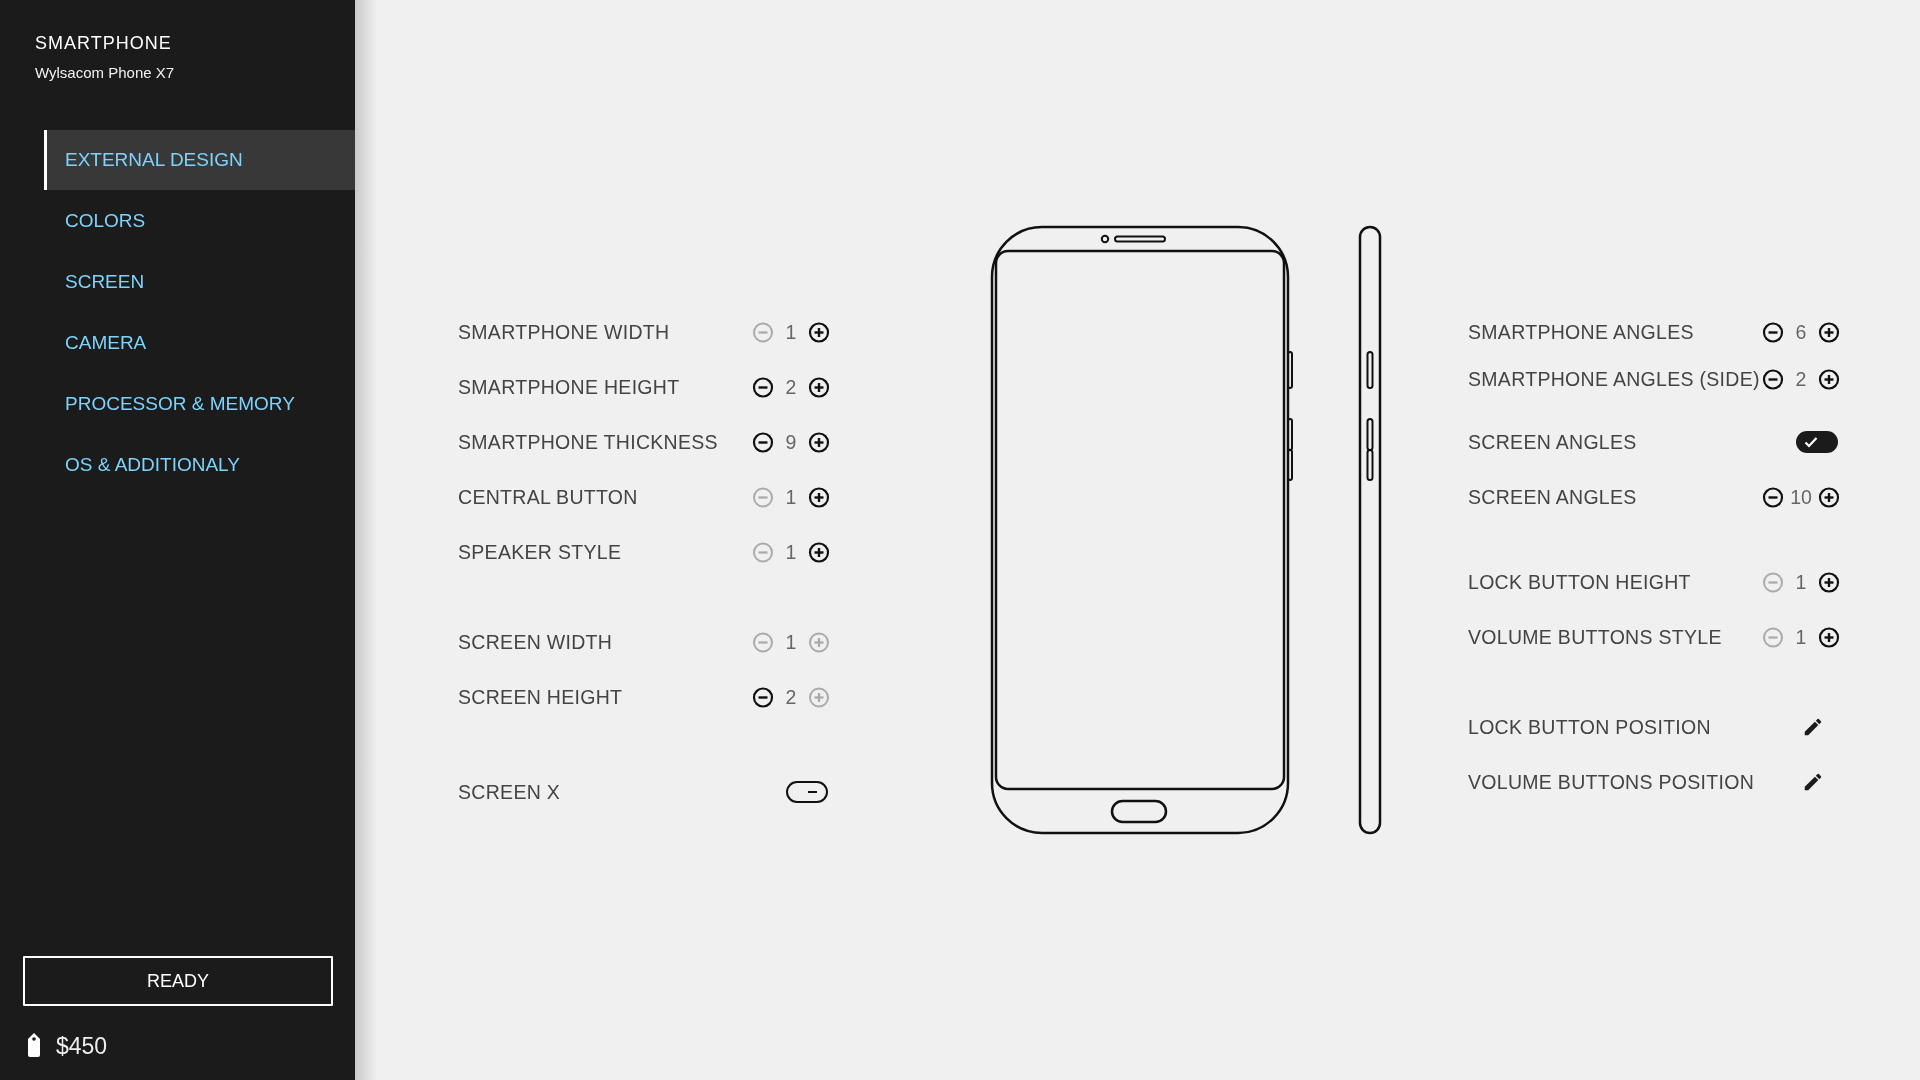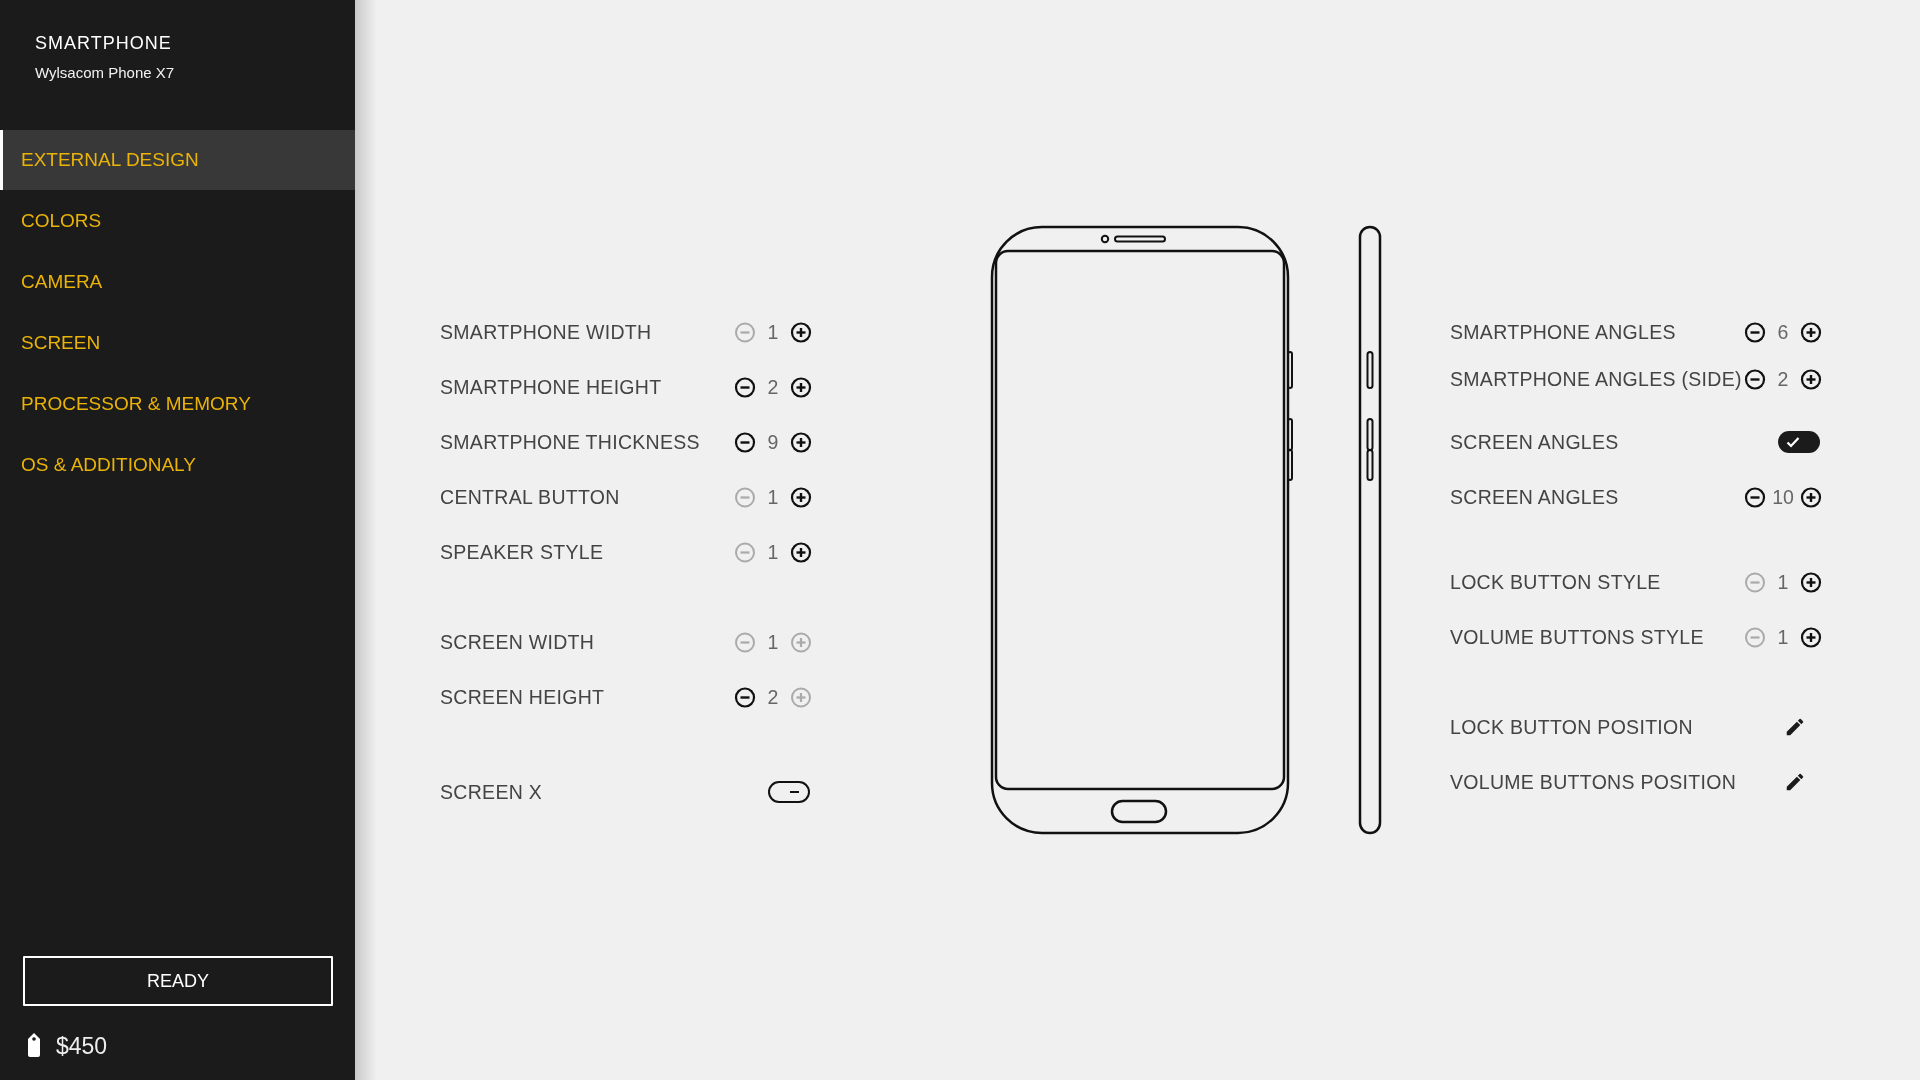--- a/index.html
+++ b/index.html
@@ -6,28 +6,28 @@
   html, body { width: 1920px; height: 1080px; overflow: hidden; }
   body { background: #f0f0f0; font-family: "Liberation Sans", "DejaVu Sans", sans-serif; color: #333; position: relative; }
 
   .sidebar { position: absolute; left: 0; top: 0; width: 355px; height: 1080px; background: #1b1b1b; color: #eee; }
   .shadow { position: absolute; left: 355px; top: 0; width: 22px; height: 1080px; background: linear-gradient(to right, #c9c9c9, #f0f0f0); }
   .brand { position: absolute; left: 35px; top: 30px; }
   .brand-title { font-weight: normal; font-size: 18px; letter-spacing: 1px; color: #fff; line-height: 26px; }
   .brand-sub { font-size: 15px; color: #f2f2f2; line-height: 30px; margin-top: 2px; }
 
   .nav { position: absolute; left: 0; top: 130px; width: 355px; }
-  .nav-item { height: 61px; line-height: 61px; padding-left: 21px; font-size: 19px; color: #eab308; cursor: pointer; position: relative; }
+  .nav-item { height: 61px; line-height: 61px; padding-left: 21px; font-size: 19px; color: #7dd3fc; cursor: pointer; position: relative; margin-left: 44px; }
   .nav-item.active { background: #383838; height: 60px; line-height: 60px; }
   .nav-item.active::before { content: ""; position: absolute; left: 0; top: 0; width: 3px; height: 100%; background: #fff; }
 
   .ready-btn { position: absolute; left: 23px; top: 956px; width: 310px; height: 50px; border: 2px solid #fff; border-radius: 1px; background: transparent; color: #fff; font-size: 18px; font-family: "Liberation Sans", sans-serif; text-align: center; line-height: 46px; cursor: pointer; }
   .price { position: absolute; left: 24px; top: 1033px; display: flex; align-items: flex-start; gap: 12px; color: #eee; font-size: 23px; }
 
-  .row { position: absolute; height: 30px; display: flex; align-items: center; }
+  .row { position: absolute; height: 30px; display: flex; align-items: center; margin-left: 18px; }
   .row .label { font-size: 19.5px; color: #444; letter-spacing: 0.3px; white-space: nowrap; }
   .ctrl { position: absolute; top: 50%; transform: translateY(-50%); display: flex; align-items: center; }
   .icon-btn { width: 22px; height: 22px; display: inline-flex; align-items: center; justify-content: center; cursor: pointer; }
   .val { font-size: 19.5px; color: #666; text-align: center; width: 34px; }
 
   .left-col .row { left: 440px; width: 372px; }
   .left-col .ctrl { right: 0; }
   .right-col .row { left: 1450px; width: 372px; }
   .right-col .ctrl { right: 0; }
 
@@ -43,22 +43,22 @@
 <body>
 
 <div class="sidebar">
   <div class="brand">
     <div class="brand-title">SMARTPHONE</div>
     <div class="brand-sub">Wylsacom Phone X7</div>
   </div>
   <div class="nav">
     <div class="nav-item active">EXTERNAL DESIGN</div>
     <div class="nav-item">COLORS</div>
+    <div class="nav-item">SCREEN</div>
     <div class="nav-item">CAMERA</div>
-    <div class="nav-item">SCREEN</div>
     <div class="nav-item">PROCESSOR &amp; MEMORY</div>
     <div class="nav-item">OS &amp; ADDITIONALY</div>
   </div>
   <button class="ready-btn">READY</button>
   <div class="price">
     <svg width="20" height="24" viewBox="0 0 20 24">
         <path d="M4 6 L10 0 L16 6 L16 22 Q16 24 14 24 L6 24 Q4 24 4 22 Z" fill="#fff"></path>
         <circle cx="10" cy="6" r="1.8" fill="#1b1b1b"></circle>
       </svg>
     <span>$450</span>
@@ -282,21 +282,21 @@
         </span>
       <span class="val">10</span>
       <span class="icon-btn">
           <svg width="22" height="22">
             <use href="#plus-on"></use>
           </svg>
         </span>
     </div>
   </div>
   <div class="row" style="top:567px">
-    <span class="label">LOCK BUTTON STYLE</span>
+    <span class="label">LOCK BUTTON HEIGHT</span>
     <div class="ctrl">
       <span class="icon-btn">
           <svg width="22" height="22">
             <use href="#minus-off"></use>
           </svg>
         </span>
       <span class="val">1</span>
       <span class="icon-btn">
           <svg width="22" height="22">
             <use href="#plus-on"></use>

